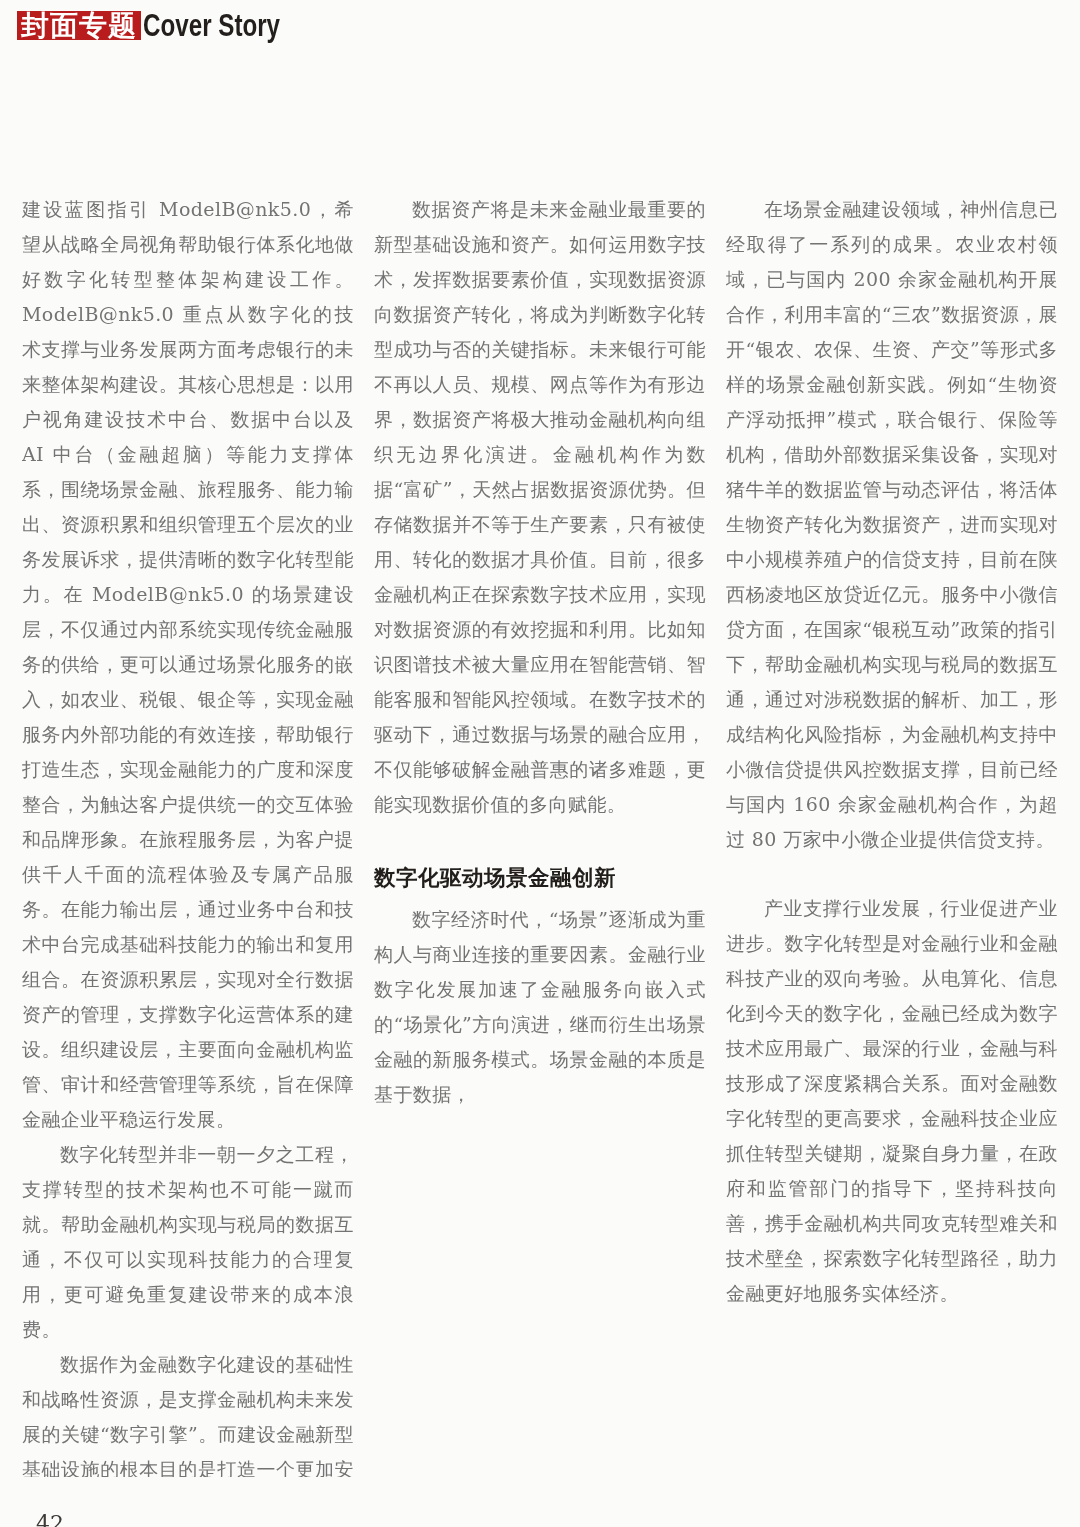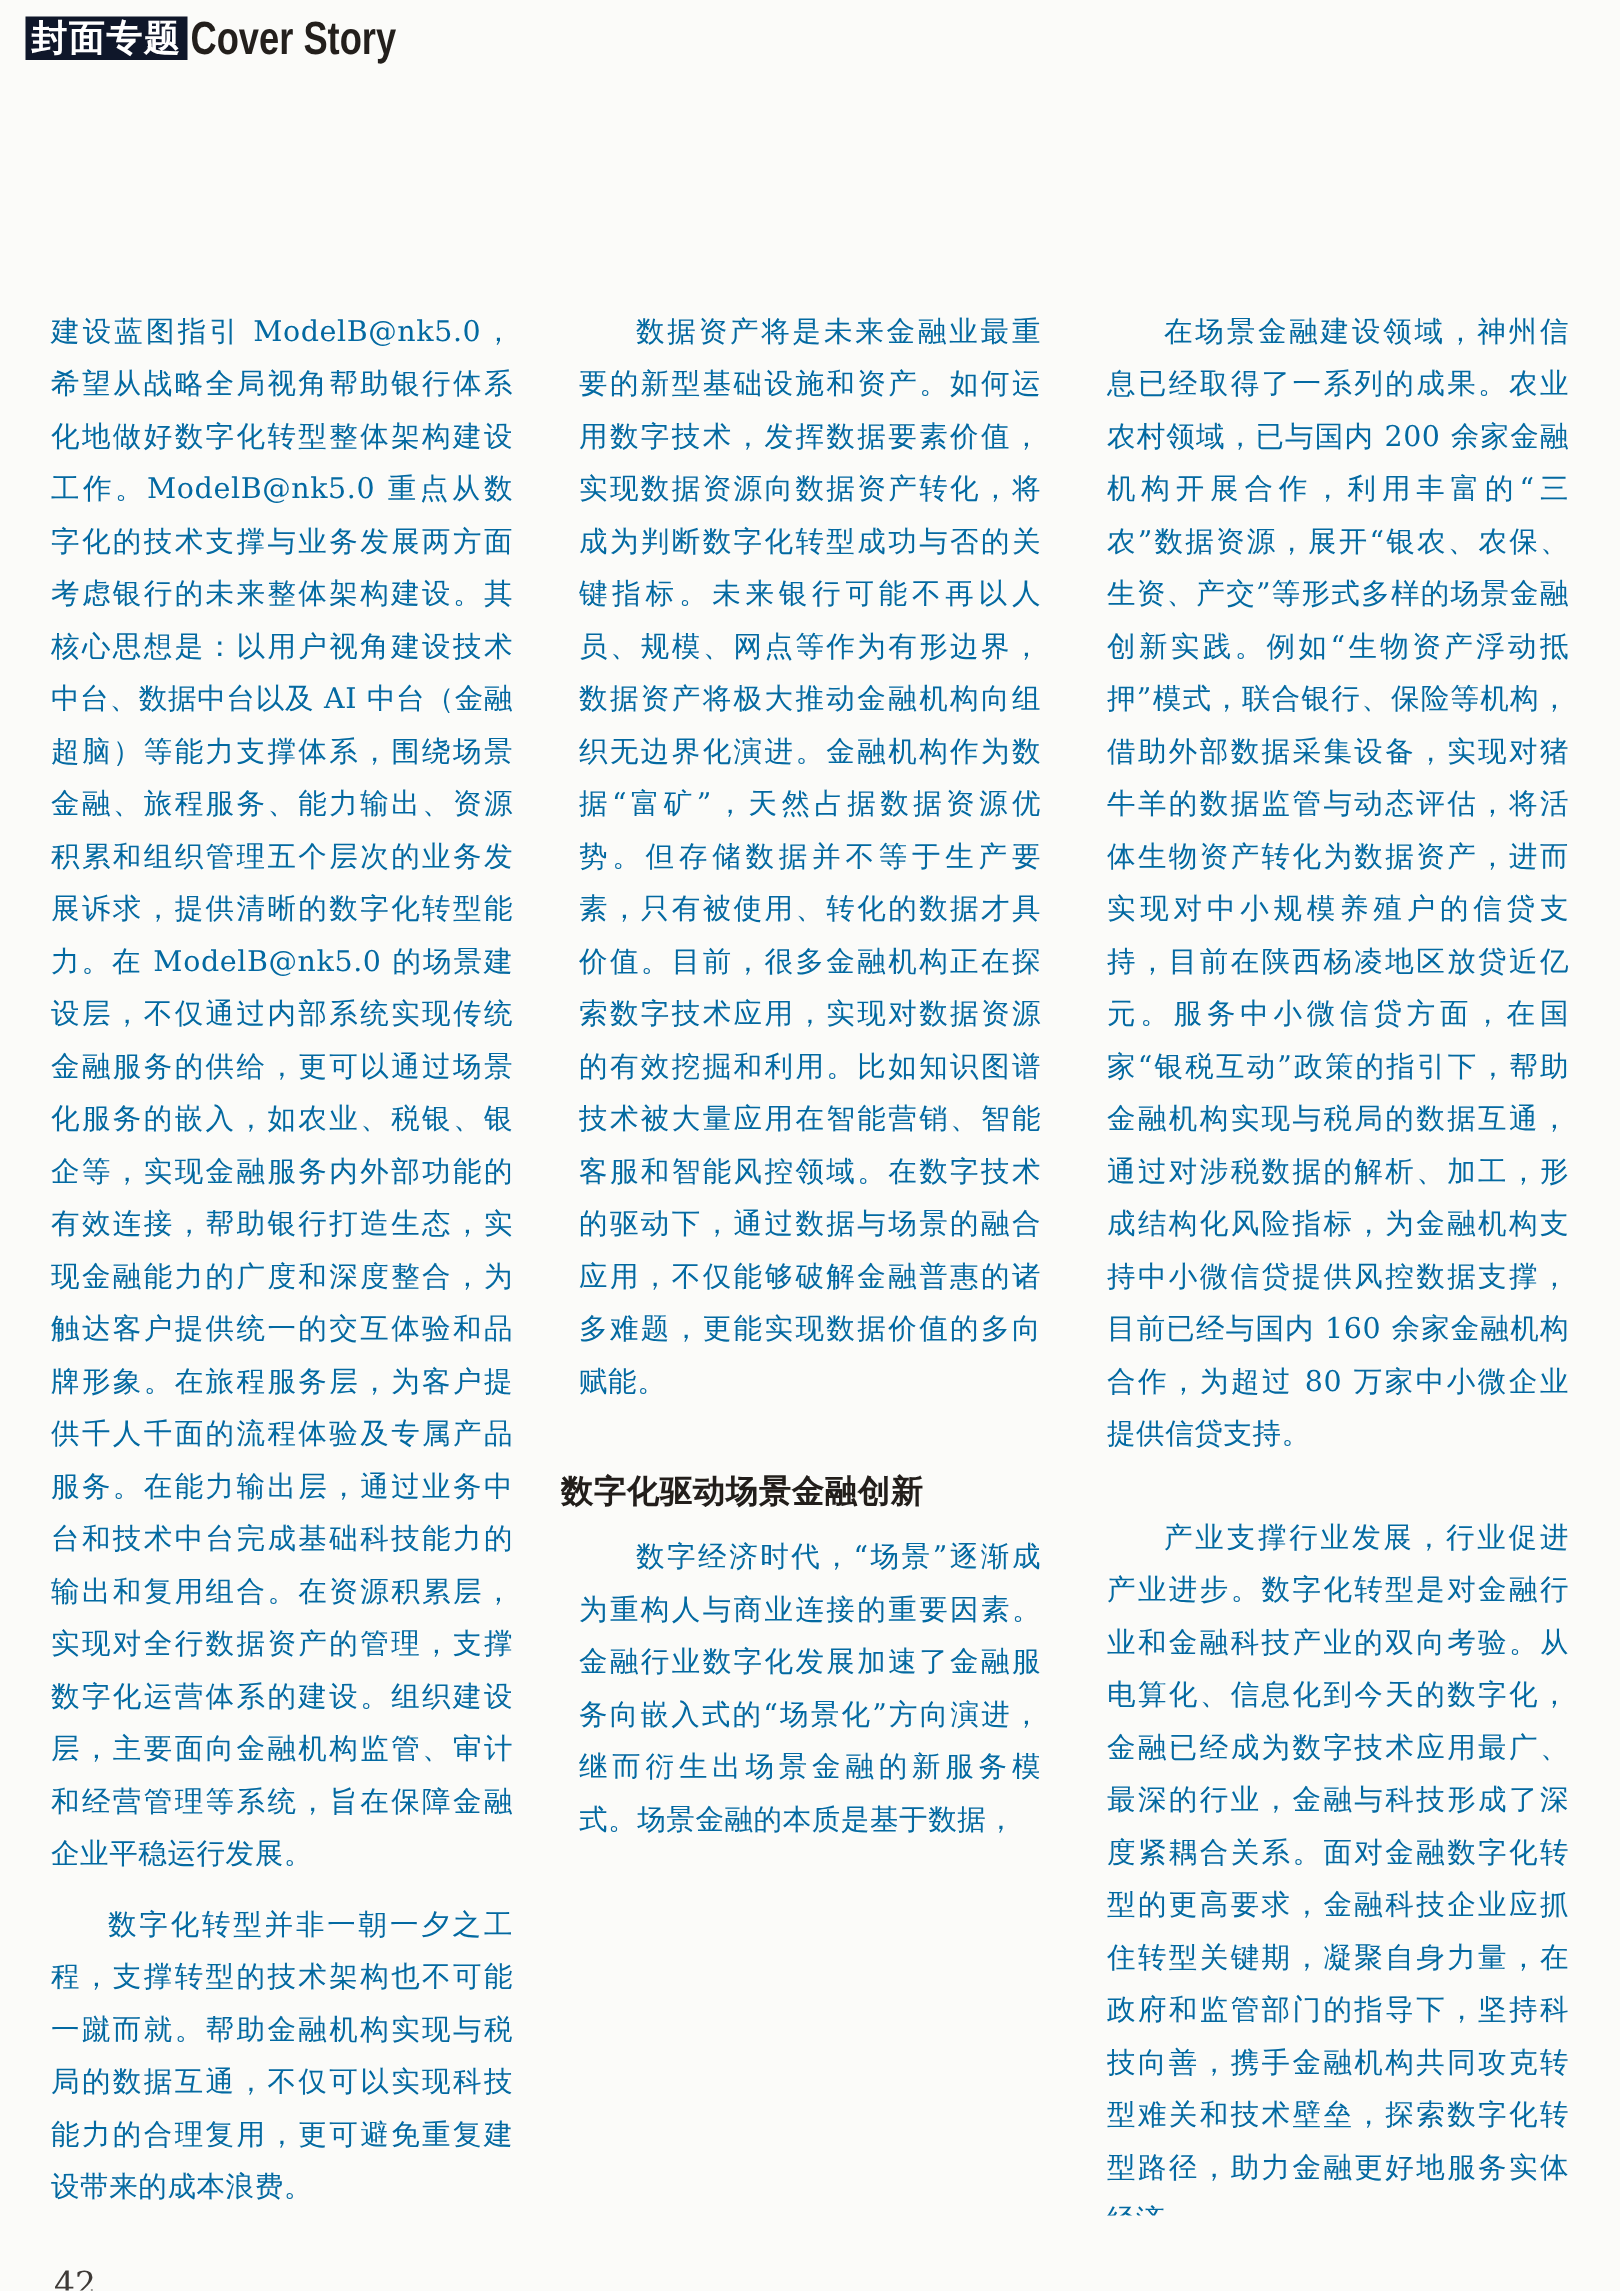--- a/index.html
+++ b/index.html
@@ -19,25 +19,25 @@
   .page-header {
     position: absolute;
     left: 17px;
     top: 10px;
     display: flex;
     align-items: center;
     white-space: nowrap;
   }
   .tag-cn {
     display: inline-block;
-    background: #0f172a;
+    background: #b91c1c;
     color: #ffffff;
     font-family: "DejaVu Sans", sans-serif;
     font-weight: bold;
-    font-size: 24px;
+    font-size: 28px;
     line-height: 29px;
     padding: 0 4px;
     letter-spacing: 1px;
   }
   .tag-en {
     display: inline-block;
     color: #231f1c;
     font-family: "Liberation Sans", sans-serif;
     font-weight: bold;
     font-size: 31px;
@@ -57,27 +57,27 @@
     display: flex;
     justify-content: space-between;
     overflow: hidden;
   }
   .col {
     width: 332px;
     height: 100%;
     overflow: hidden;
   }
   .para {
-    margin: 12px;
+    margin: 0;
     font-size: 19px;
     line-height: 35px;
     text-align: justify;
     text-justify: inter-ideograph;
     letter-spacing: 0.4px;
-    color: #0369a1;
+    color: #737373;
   }
   .indent { text-indent: 2em; }
   .gap-before { margin-top: 34px; }
   .subhead {
     margin: 42px 0 10px 0;
     font-family: "DejaVu Sans", sans-serif;
     font-weight: bold;
     font-size: 21.5px;
     line-height: 28px;
     color: #221e1b;

